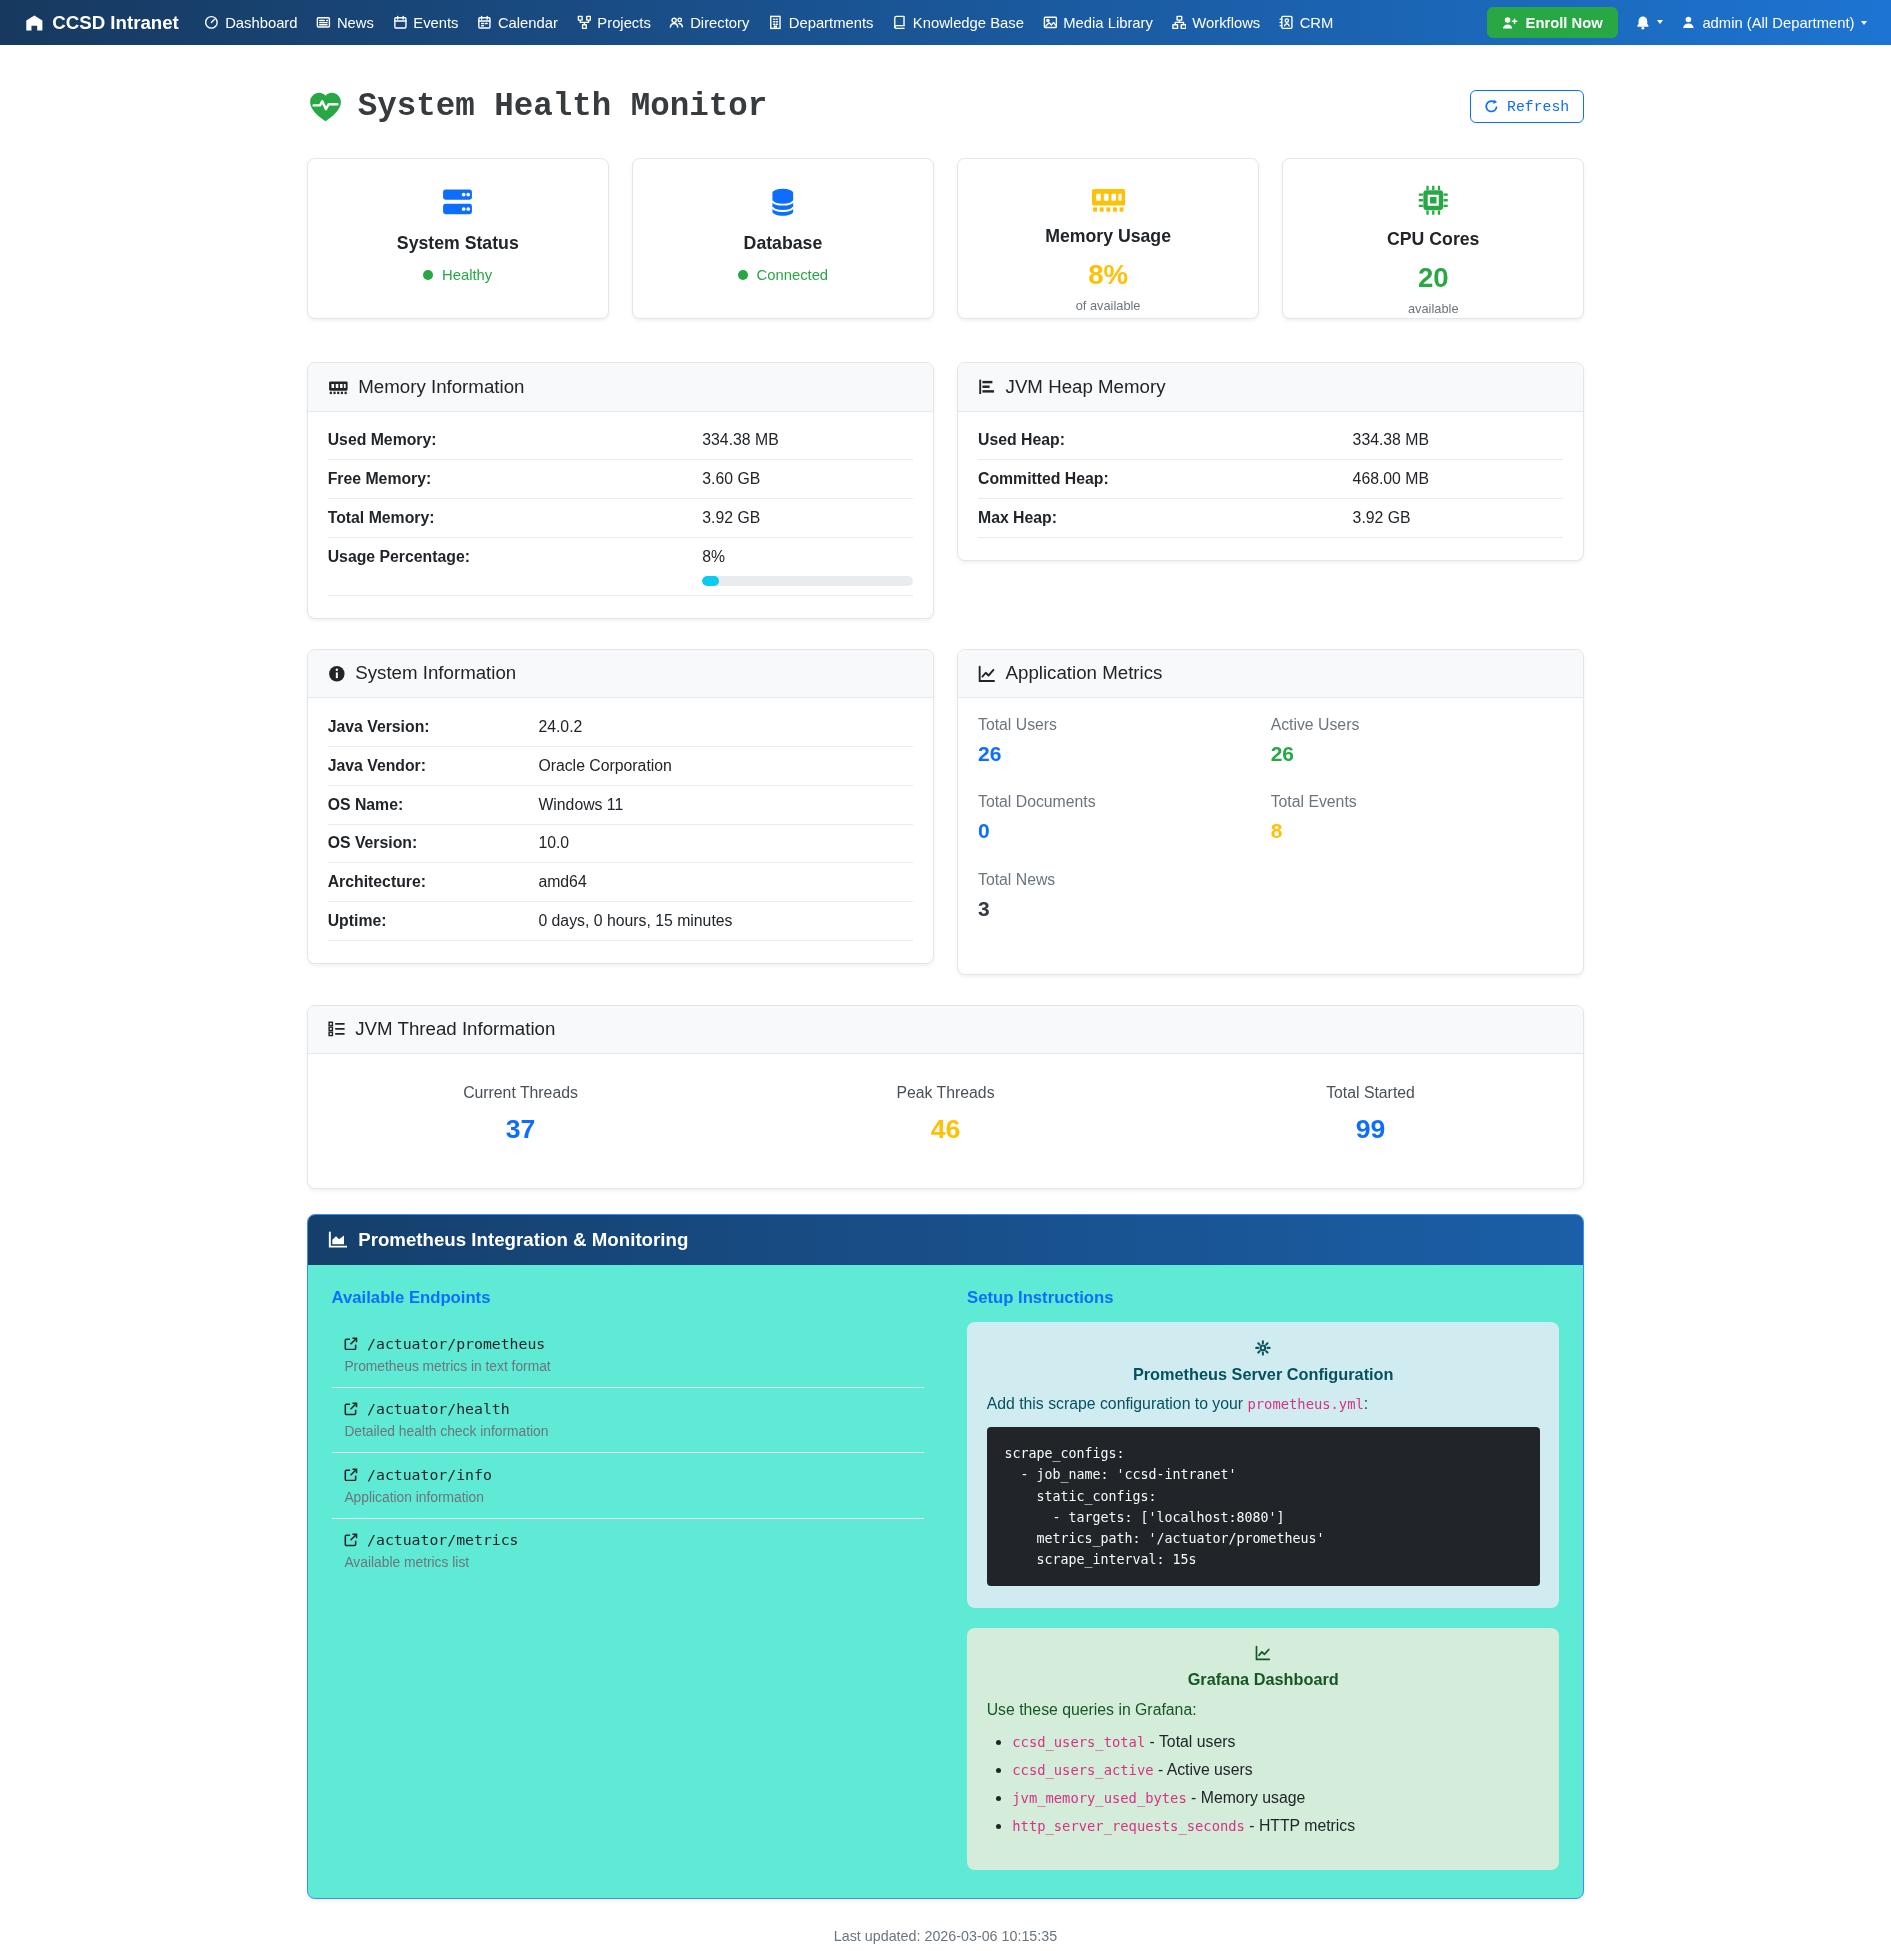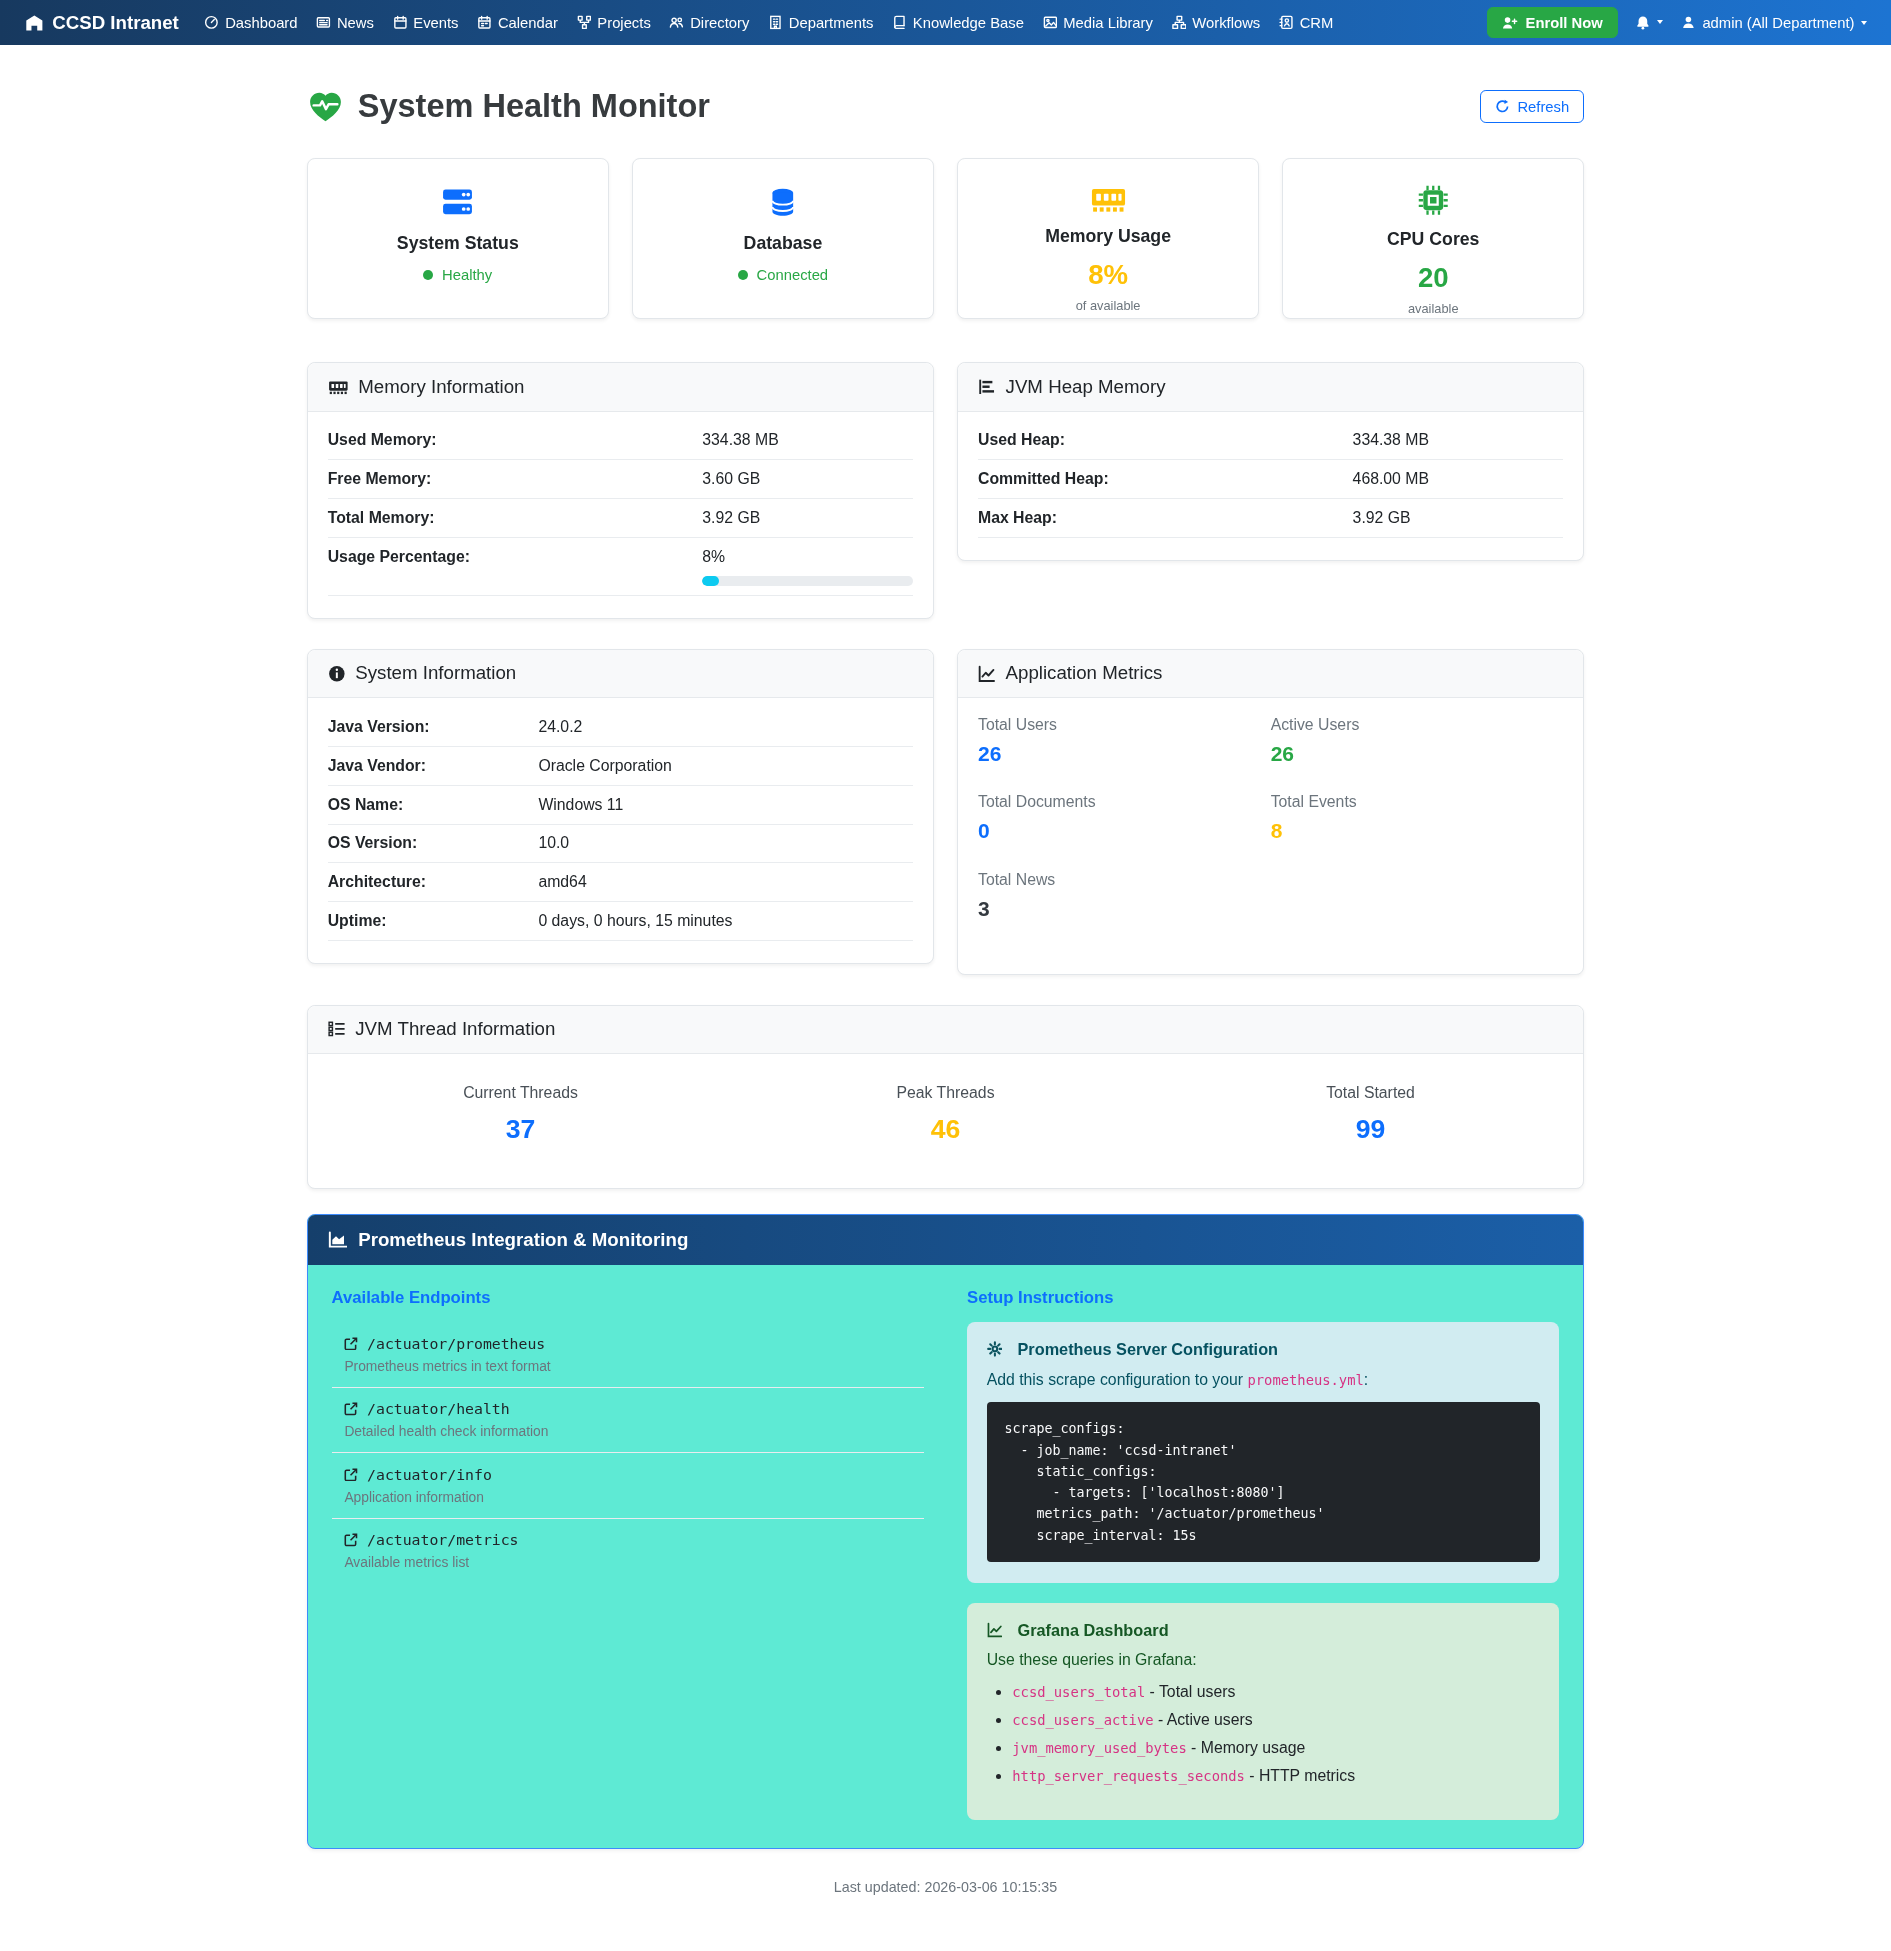--- a/index.html
+++ b/index.html
@@ -18,21 +18,21 @@
   .btn-enroll {
     background:#28a745; border:1px solid #28a745; color:#fff; font-size:14.8px; font-weight:600;
     padding:6.9px 13.8px; border-radius:5.9px; display:flex; align-items:center; gap:7.9px; cursor:pointer;
   }
   .nav-bell { display:flex; align-items:center; gap:5.9px; cursor:pointer; }
   .nav-user { display:flex; align-items:center; gap:6.9px; font-size:14.8px; cursor:pointer; white-space:nowrap; }
   .caret { width:0; height:0; border-left:3.9px solid transparent; border-right:3.9px solid transparent; border-top:4.9px solid #fff; display:inline-block; }
 
   
   .container { width:1277px; margin:0 auto; }
-  .page-head { display:flex; justify-content:space-between; align-items:center; margin:43px 0 33px; }
+  .page-head { display:flex; justify-content:space-between; align-items:center; margin:43px 0 33px;font-family:Liberation Mono, monospace; }
   .page-title { display:flex; align-items:center; gap:13.8px; font-size:32.5px; font-weight:600; color:#373b3e; }
   .btn-refresh {
     display:flex; align-items:center; gap:7.9px; background:#fff; border:1px solid #0d6efd; color:#0d6efd;
     font-size:14.8px; padding:7.9px 13.8px; border-radius:5.9px; cursor:pointer; font-family:inherit;
   }
 
   
   .cards-row { display:flex; gap:23.6px; margin-bottom:43px; }
   .status-card {
     flex:1; height:161px; border:1px solid #e2e6ea; border-radius:7.9px; background:#fff;
@@ -87,21 +87,21 @@
   .prom-body { display:flex; gap:43px; padding:23.6px 23.6px 27.6px; }
   .prom-col { flex:1; min-width:0; }
   .col-heading { color:#0d6efd; font-size:16.7px; font-weight:700; margin-bottom:13.8px; }
   .endpoint { padding:12.8px 3.9px 12.8px 12.8px; border-bottom:1px solid #e9ecef; }
   .endpoint:last-child { border-bottom:none; }
   .endpoint-link { display:flex; align-items:center; gap:8.9px; font-family:"DejaVu Sans Mono", monospace; font-size:14.8px; color:#212529; cursor:pointer; }
   .endpoint-desc { font-size:13.8px; color:#6c757d; margin-top:6.9px; }
   .alert { border-radius:7.9px; padding:17.7px 19.7px 21.7px; }
   .alert-info { background:#d1ecf1; color:#055160; }
   .alert-success { background:#d4edda; color:#155724; margin-top:19.7px; padding-bottom:25.6px; }
-  .alert-title { font-size:16.3px; font-weight:700; display:flex; align-items:center; gap:15px; margin-bottom:11.8px; }
+  .alert-title { font-size:16.3px; font-weight:700; display:flex; align-items:center; gap:9px; margin-bottom:11.8px;flex-direction:column; }
   .alert-text { font-size:15.8px; }
   code.inline-code { font-family:"DejaVu Sans Mono", monospace; font-size:13.8px; color:#d63384; }
   .code-block {
     background:#212529; color:#f8f9fa; border-radius:4px; padding:15.8px 17.7px; margin-top:13.8px;
     font-family:"DejaVu Sans Mono", monospace; font-size:13.3px; line-height:1.6; white-space:pre; overflow:auto;
   }
   .grafana-list { margin:13.8px 0 0 25.6px; }
   .grafana-list li { margin-bottom:9.9px; font-size:15.8px; color:#212529; }
 
   .last-updated { text-align:center; font-size:14.3px; color:#6c757d; margin:29.6px 0 43px; }

